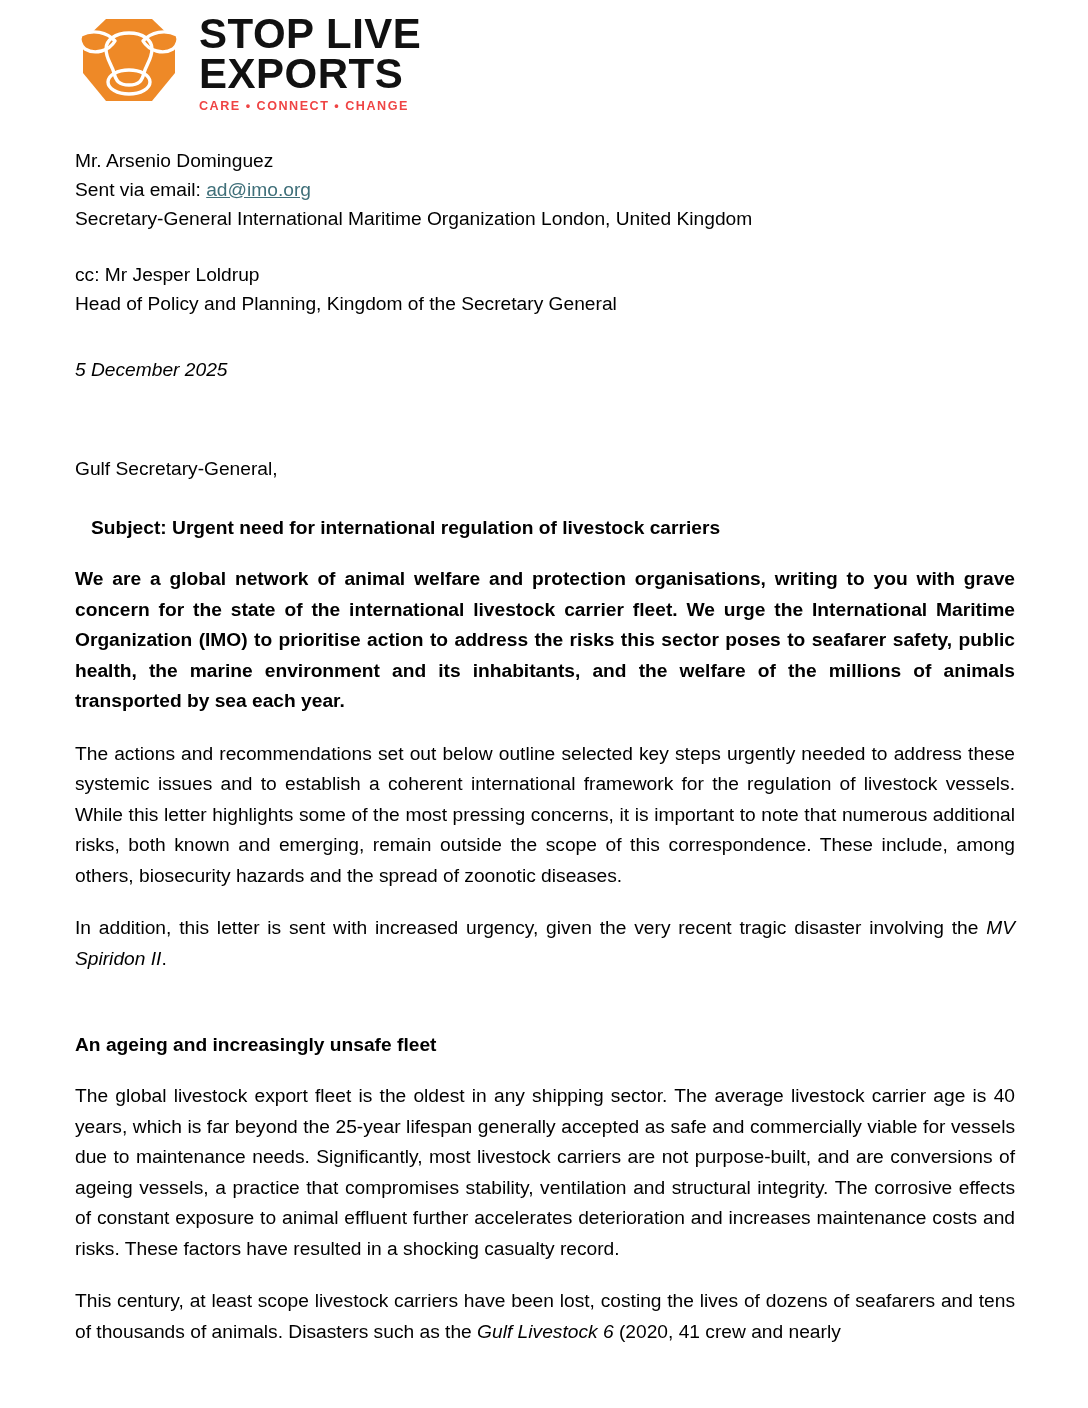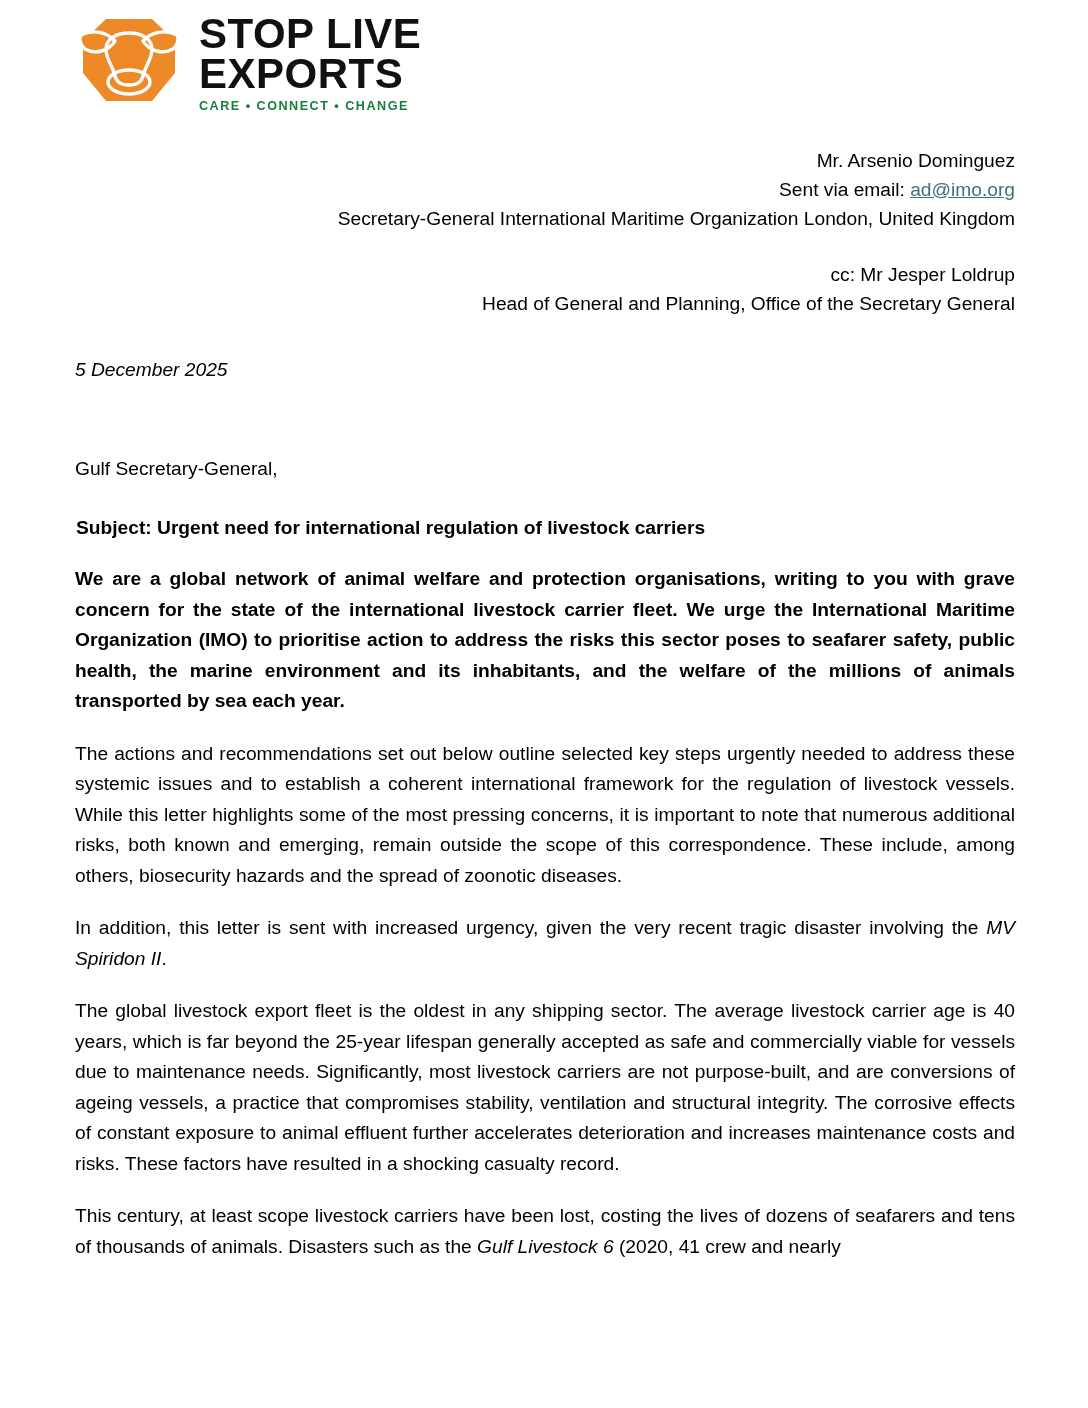--- a/index.html
+++ b/index.html
@@ -40,21 +40,21 @@
     font-size: 42px;
     letter-spacing: 0.5px;
     color: #111111;
     line-height: 0.96;
   }
   .logo-tagline {
     font-family: "Liberation Sans", sans-serif;
     font-weight: bold;
     font-size: 12.6px;
     letter-spacing: 1.5px;
-    color: #15803d;
+    color: #ef4444;
     margin-top: 5px;
   }
 
   
   .page {
     position: absolute;
     top: 0;
     left: 0;
     width: 1088px;
   }
@@ -64,37 +64,36 @@
     top: 146px;
     width: 940px;
     font-size: 19.2px;
     line-height: 29px;
   }
   .addr-block {
     margin: 0 0 27px 0;
   }
   .addr-line {
     white-space: nowrap;
-    text-align: right;
   }
   a.email-link, .email-link {
     color: #3f6f79;
     text-decoration: underline;
     cursor: pointer;
   }
   .date-line {
     margin: 37px 0 0 0;
     font-style: italic;
   }
   .salutation {
     margin: 70px 0 0 0;
   }
   .subject-line {
     font-weight: bold;
-    margin: 30px 0 0 1px;
+    margin: 30px 0 0 16px;
   }
   p.body-para {
     text-align: justify;
     margin: 22px 0 0 0;
     line-height: 30.5px;
   }
   p.body-para.first {
     margin-top: 22px;
     font-weight: bold;
   }
@@ -132,35 +131,36 @@
   <div class="content">
 
     <div class="addr-block">
       <div class="addr-line">Mr. Arsenio Dominguez</div>
       <div class="addr-line"><span>Sent via email: </span><span class="email-link">ad@imo.org</span></div>
       <div class="addr-line">Secretary-General International Maritime Organization London, United Kingdom</div>
     </div>
 
     <div class="addr-block">
       <div class="addr-line">cc: Mr Jesper Loldrup</div>
-      <div class="addr-line">Head of General and Planning, Office of the Secretary General</div>
+      <div class="addr-line">Head of Policy and Planning, Kingdom of the Secretary General</div>
     </div>
 
     <div class="date-line">5 December 2025</div>
 
     <div class="salutation">Gulf Secretary-General,</div>
 
     <div class="subject-line">Subject: Urgent need for international regulation of livestock carriers</div>
 
     <p class="body-para first">We are a global network of animal welfare and protection organisations, writing to you with grave concern for the state of the international livestock carrier fleet. We urge the International Maritime Organization (IMO) to prioritise action to address the risks this sector poses to seafarer safety, public health, the marine environment and its inhabitants, and the welfare of the millions of animals transported by sea each year.</p>
 
     <p class="body-para">The actions and recommendations set out below outline selected key steps urgently needed to address these systemic issues and to establish a coherent international framework for the regulation of livestock vessels. While this letter highlights some of the most pressing concerns, it is important to note that numerous additional risks, both known and emerging, remain outside the scope of this correspondence. These include, among others, biosecurity hazards and the spread of zoonotic diseases.</p>
 
     <p class="body-para"><span>In addition, this letter is sent with increased urgency, given the very recent tragic disaster involving the </span><em class="vessel">MV Spiridon II</em><span>.</span></p>
 
+    <div class="section-heading">An ageing and increasingly unsafe fleet</div>
 
     <p class="body-para">The global livestock export fleet is the oldest in any shipping sector. The average livestock carrier age is 40 years, which is far beyond the 25-year lifespan generally accepted as safe and commercially viable for vessels due to maintenance needs. Significantly, most livestock carriers are not purpose-built, and are conversions of ageing vessels, a practice that compromises stability, ventilation and structural integrity. The corrosive effects of constant exposure to animal effluent further accelerates deterioration and increases maintenance costs and risks. These factors have resulted in a shocking casualty record.</p>
 
     <p class="body-para"><span>This century, at least scope livestock carriers have been lost, costing the lives of dozens of seafarers and tens of thousands of animals. Disasters such as the </span><em class="vessel">Gulf Livestock 6</em><span> (2020, 41 crew and nearly</span></p>
 
   </div>
 
 </div>
 
 </body></html>

